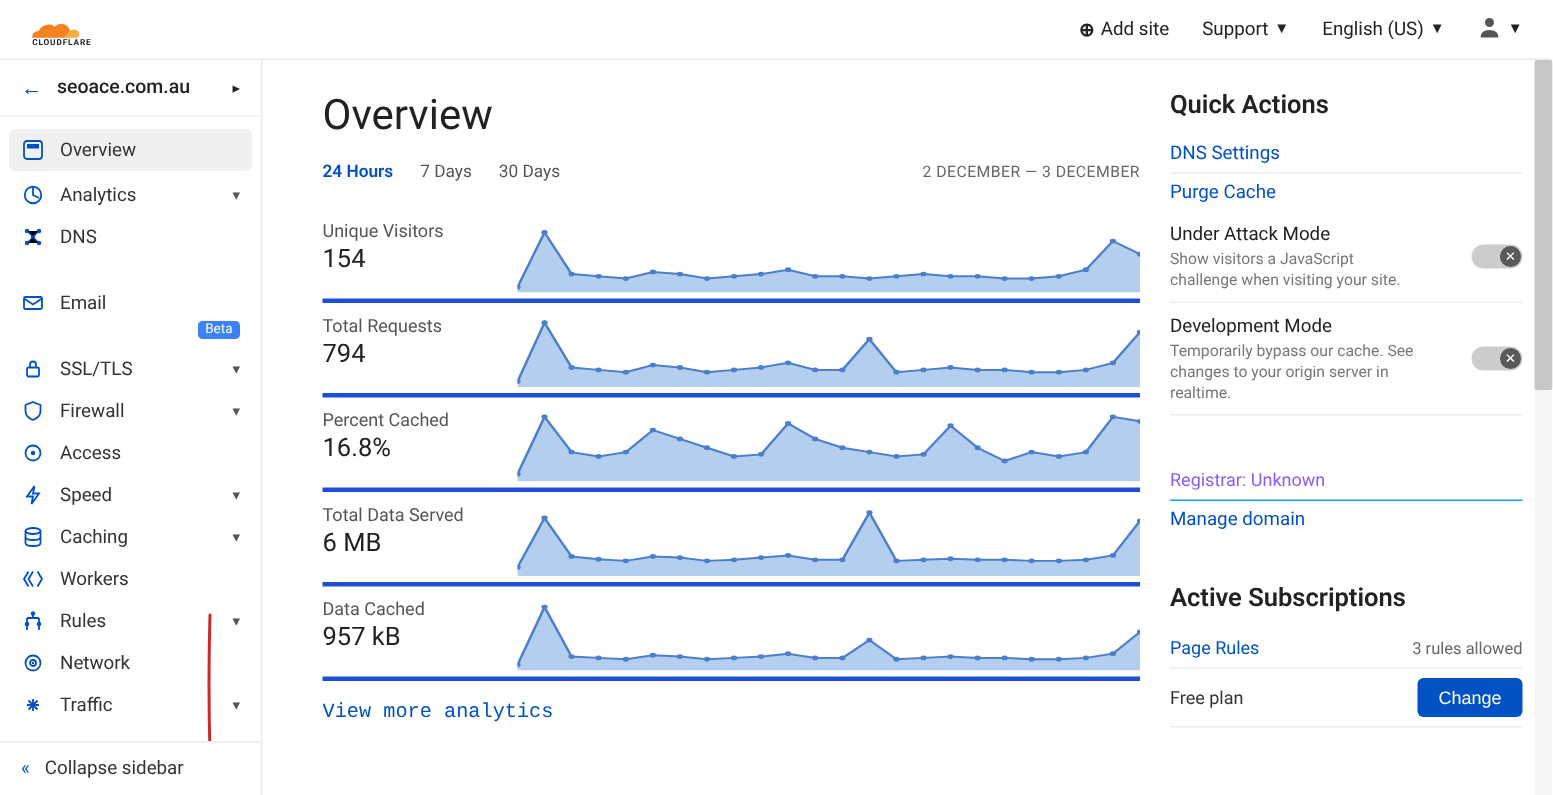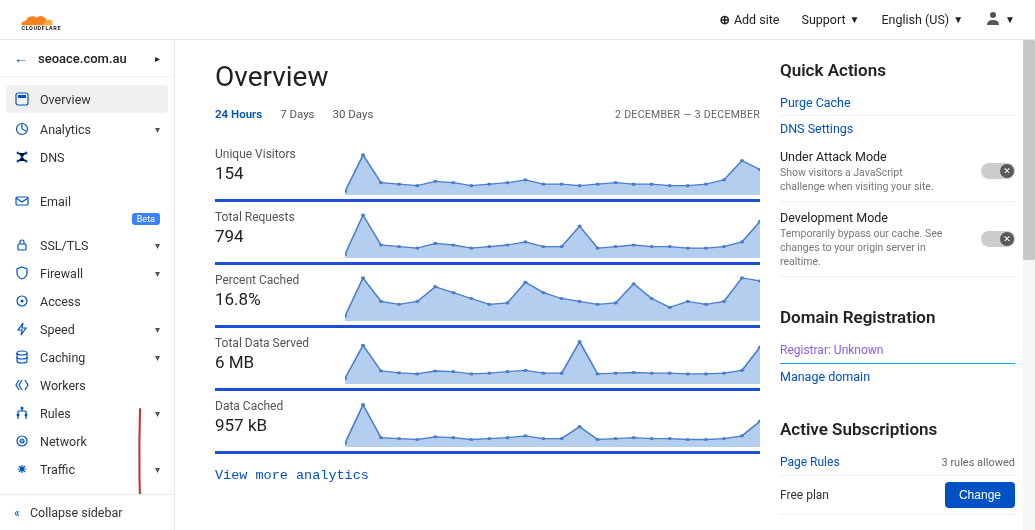--- a/index.html
+++ b/index.html
@@ -459,22 +459,22 @@
       </svg>
     </div>
           </div>
         </div>
       <a class="view-more">View more analytics</a>
     </div>
 
     <div class="aside">
       <div class="aside-section">
         <div class="aside-title">Quick Actions</div>
+        <a class="aside-link">DNS Settings</a>
         <a class="aside-link">Purge Cache</a>
-        <a class="aside-link">DNS Settings</a>
         <div class="toggle-block">
           <div class="toggle-head">
             <div>
               <div class="toggle-title">Under Attack Mode</div>
               <div class="toggle-desc">Show visitors a JavaScript challenge when visiting your site.</div>
             </div>
             <div class="toggle">
               <div class="knob">✕</div>
             </div>
           </div>
@@ -486,21 +486,20 @@
               <div class="toggle-desc">Temporarily bypass our cache. See changes to your origin server in realtime.</div>
             </div>
             <div class="toggle">
               <div class="knob">✕</div>
             </div>
           </div>
         </div>
       </div>
 
       <div class="aside-section">
-        <div class="aside-title">Domain Registration</div>
         <div class="reg-line">
           <span>Registrar:</span>
           <span>Unknown</span>
         </div>
         <a class="aside-link">Manage domain</a>
       </div>
 
       <div class="aside-section">
         <div class="aside-title">Active Subscriptions</div>
         <div class="sub-row">

